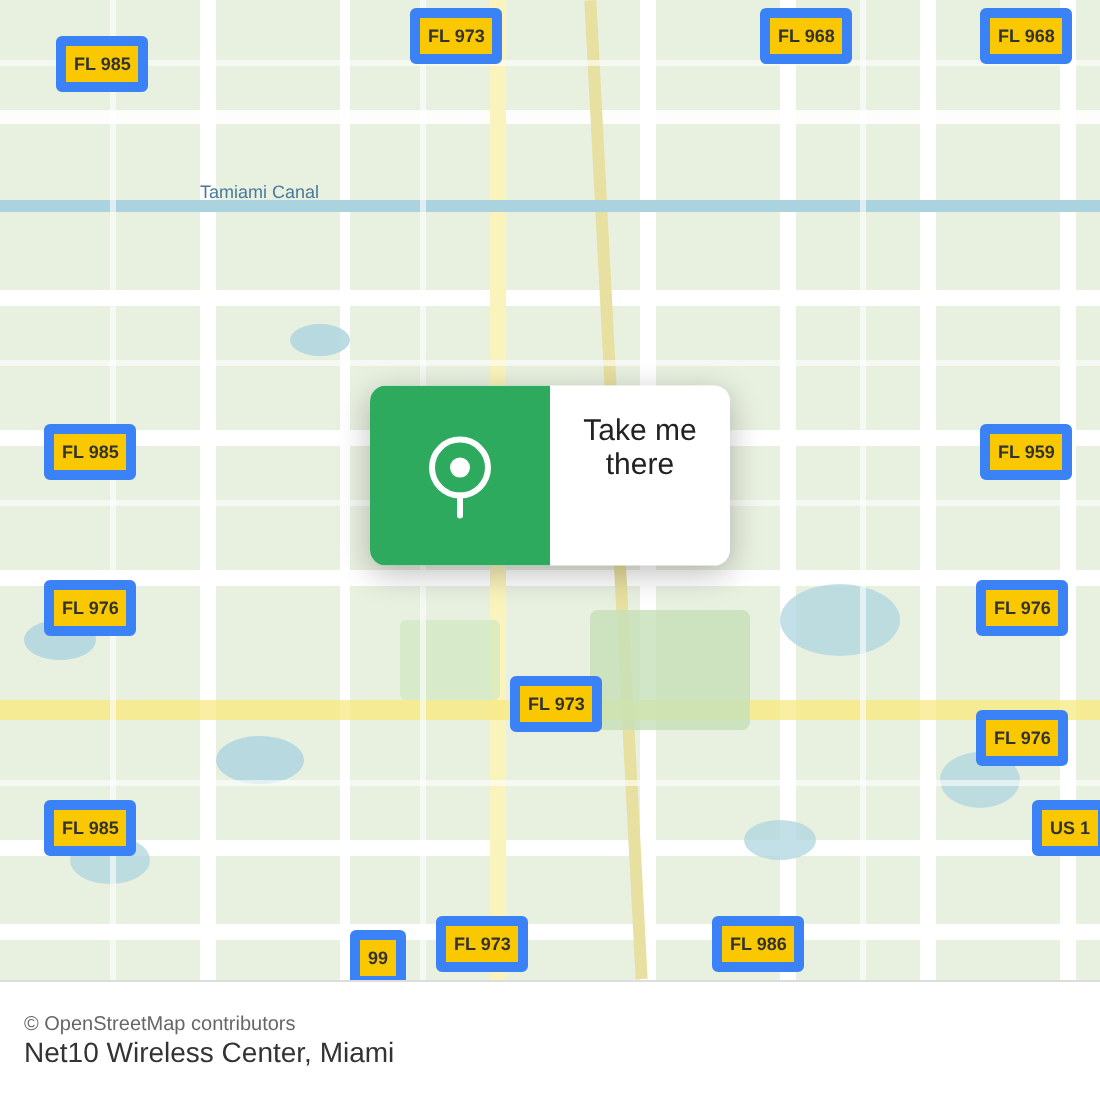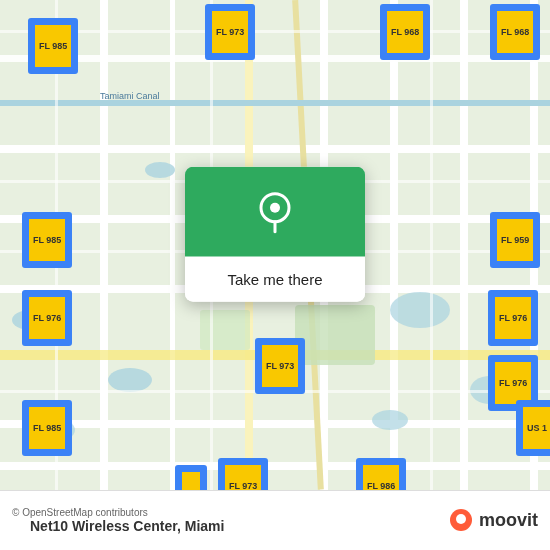--- a/index.html
+++ b/index.html
@@ -45,23 +45,22 @@
       flex-direction: column;
     }
 
     #attribution {
       font-size: 10px;
       color: #666;
     }
 
     #location-name {
       font-size: 14px;
-      font-weight: 700;
+      font-weight: 400;
       color: #333;
-      margin-left: 18px;
     }
 
     #moovit-logo {
       display: flex;
       align-items: center;
       gap: 4px;
     }
 
     .moovit-pin {
       width: 28px;
@@ -78,22 +77,22 @@
     #popup-card {
       position: absolute;
       left: 50%;
       top: 50%;
       transform: translate(-50%, -58%);
       width: 180px;
       background: white;
       border-radius: 8px;
       box-shadow: 0 4px 16px rgba(0,0,0,0.25);
       display: flex;
-      flex-direction: column;
-      align-items: flex-end;
+      flex-direction: row;
+      align-items: flex-start;
       overflow: hidden;
       z-index: 10;
     }
 
     #popup-header {
       width: 100%;
       background: #2eaa5e;
       padding: 18px 10px;
       display: flex;
       justify-content: center;
@@ -115,25 +114,25 @@
       font-size: 15px;
       font-weight: 500;
       color: #222;
       text-align: center;
     }
 
     
     .road-label {
       position: absolute;
       background: #f9c800;
-      border: 7px solid #3b82f6;
+      border: 5px solid #3b82f6;
       border-radius: 3px;
       font-size: 9px;
       font-weight: bold;
-      padding: 16px 4px;
+      padding: 4px 4px;
       color: #333;
       white-space: nowrap;
     }
   </style>
 </head>
 <body>
 
 <div id="map-container">
 
   <svg class="map-bg" viewBox="0 0 550 490" xmlns="http://www.w3.org/2000/svg">
@@ -216,22 +215,13 @@
     </div>
     <button id="popup-button">Take me there</button>
   </div>
 </div>
 
 <div id="bottom-bar">
   <div id="location-info">
     <span id="attribution">© OpenStreetMap contributors</span>
     <span id="location-name">Net10 Wireless Center, Miami</span>
   </div>
-  <div id="moovit-logo">
-
-    <svg class="moovit-pin" viewBox="0 0 28 28" xmlns="http://www.w3.org/2000/svg">
-      <ellipse cx="14" cy="13" rx="11" ry="11" fill="#ff5c39"></ellipse>
-      <path d="M14 24 L8 16 Q3 10 14 4 Q25 10 20 16 Z" fill="#ff5c39"></path>
-      <circle cx="14" cy="12" r="5" fill="white"></circle>
-    </svg>
-    <span class="moovit-text">moovit</span>
-  </div>
 </div>
 
 </body></html>

